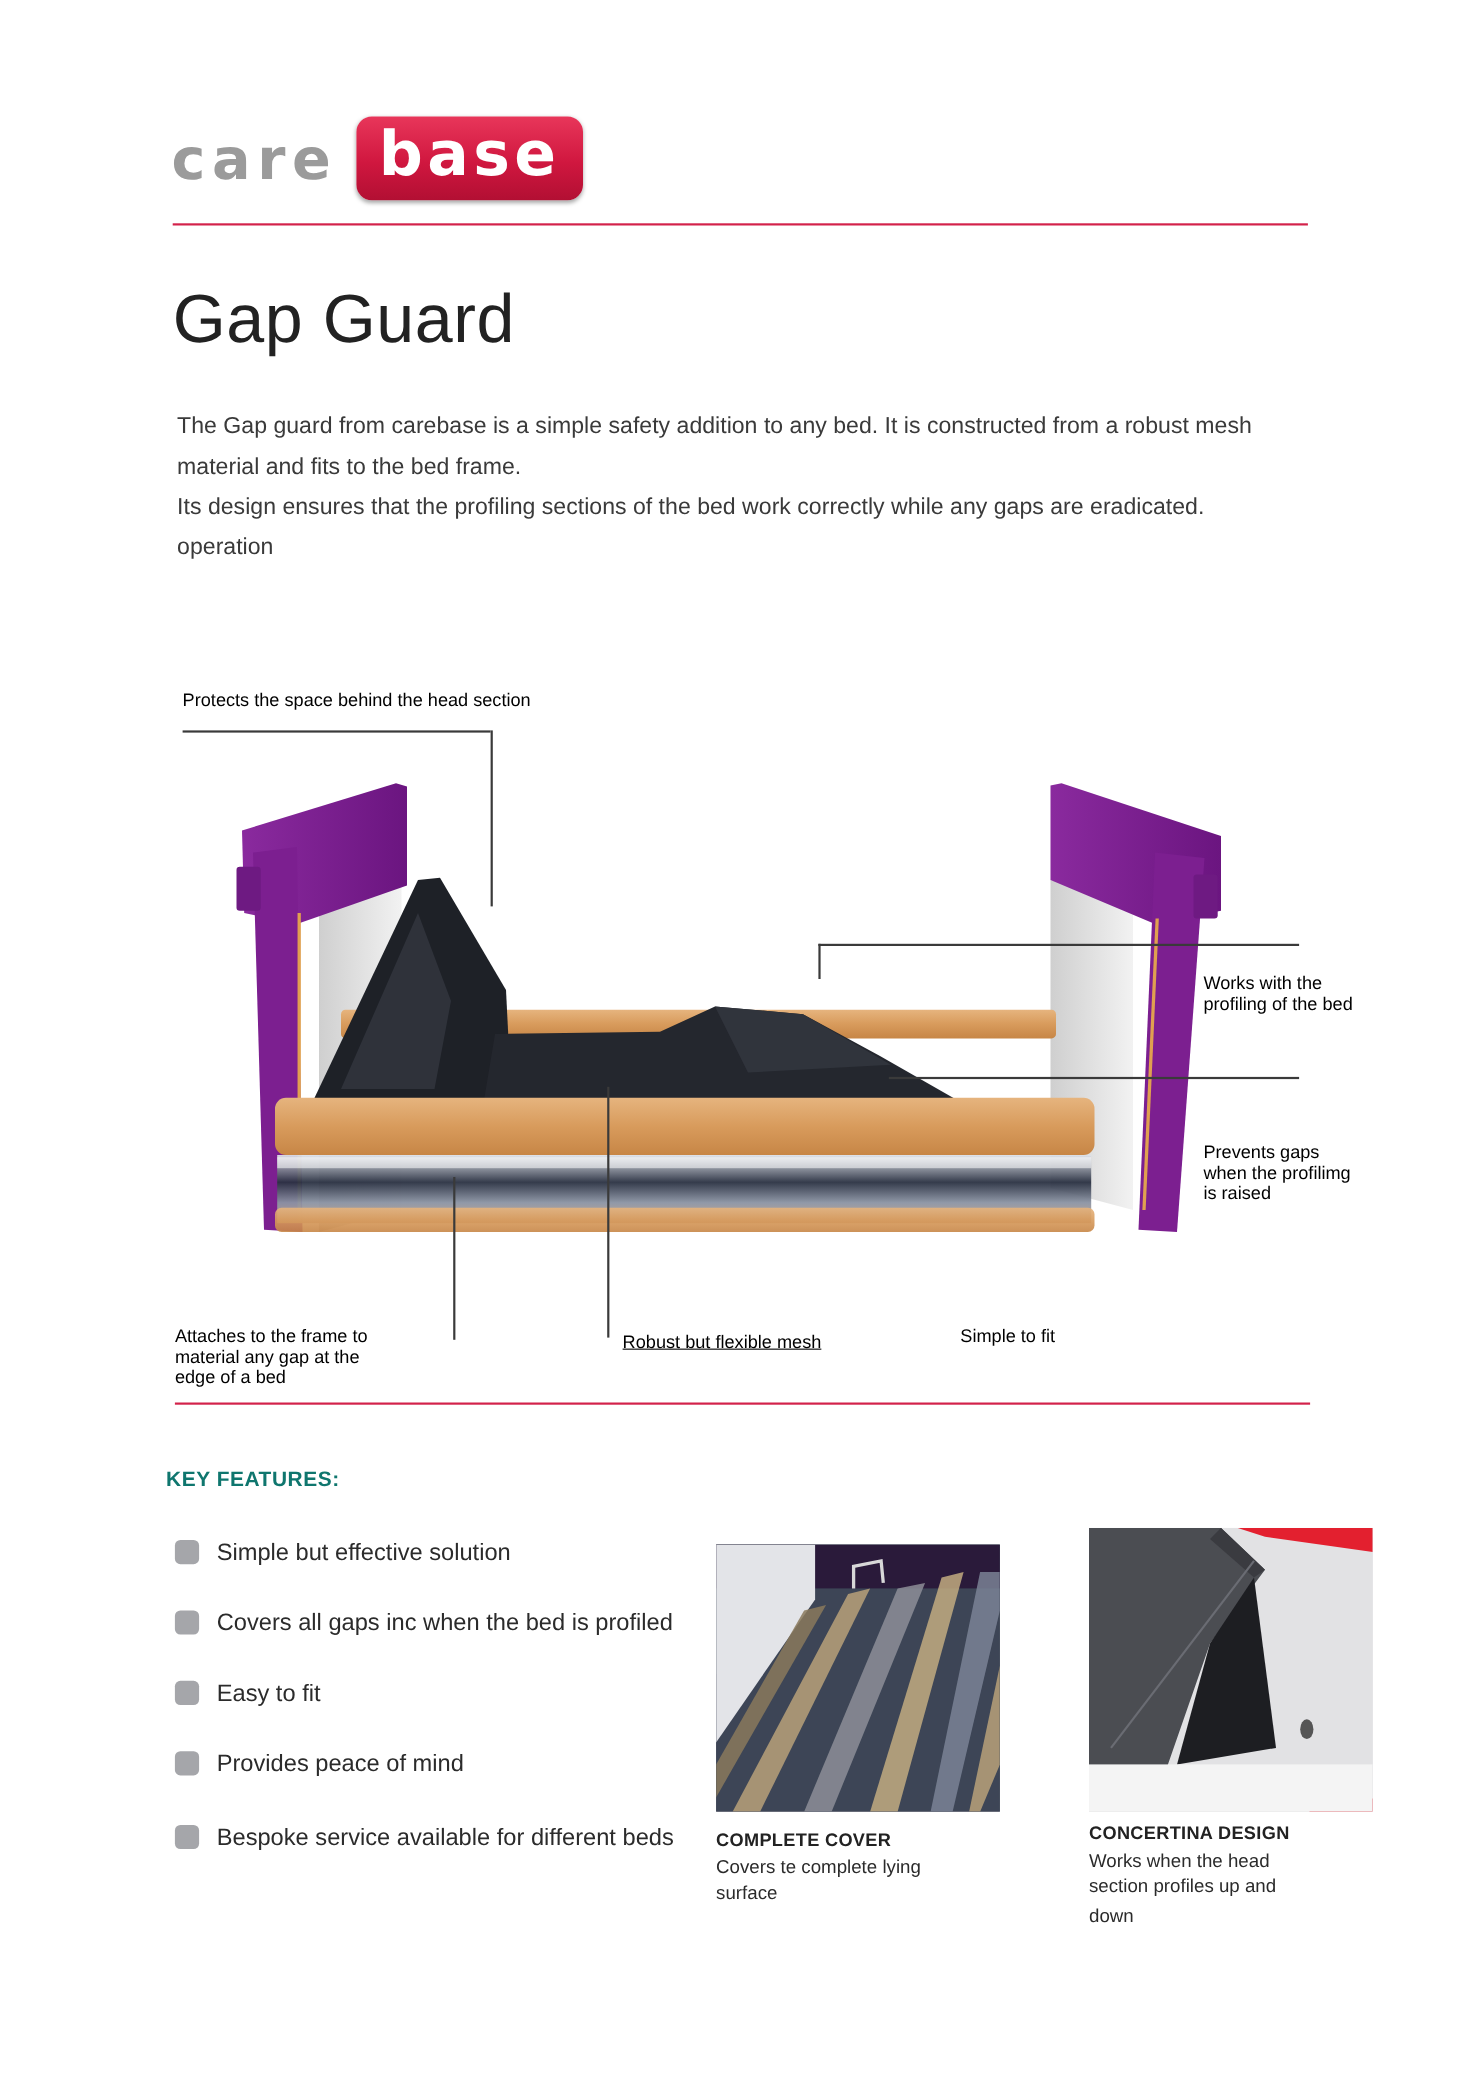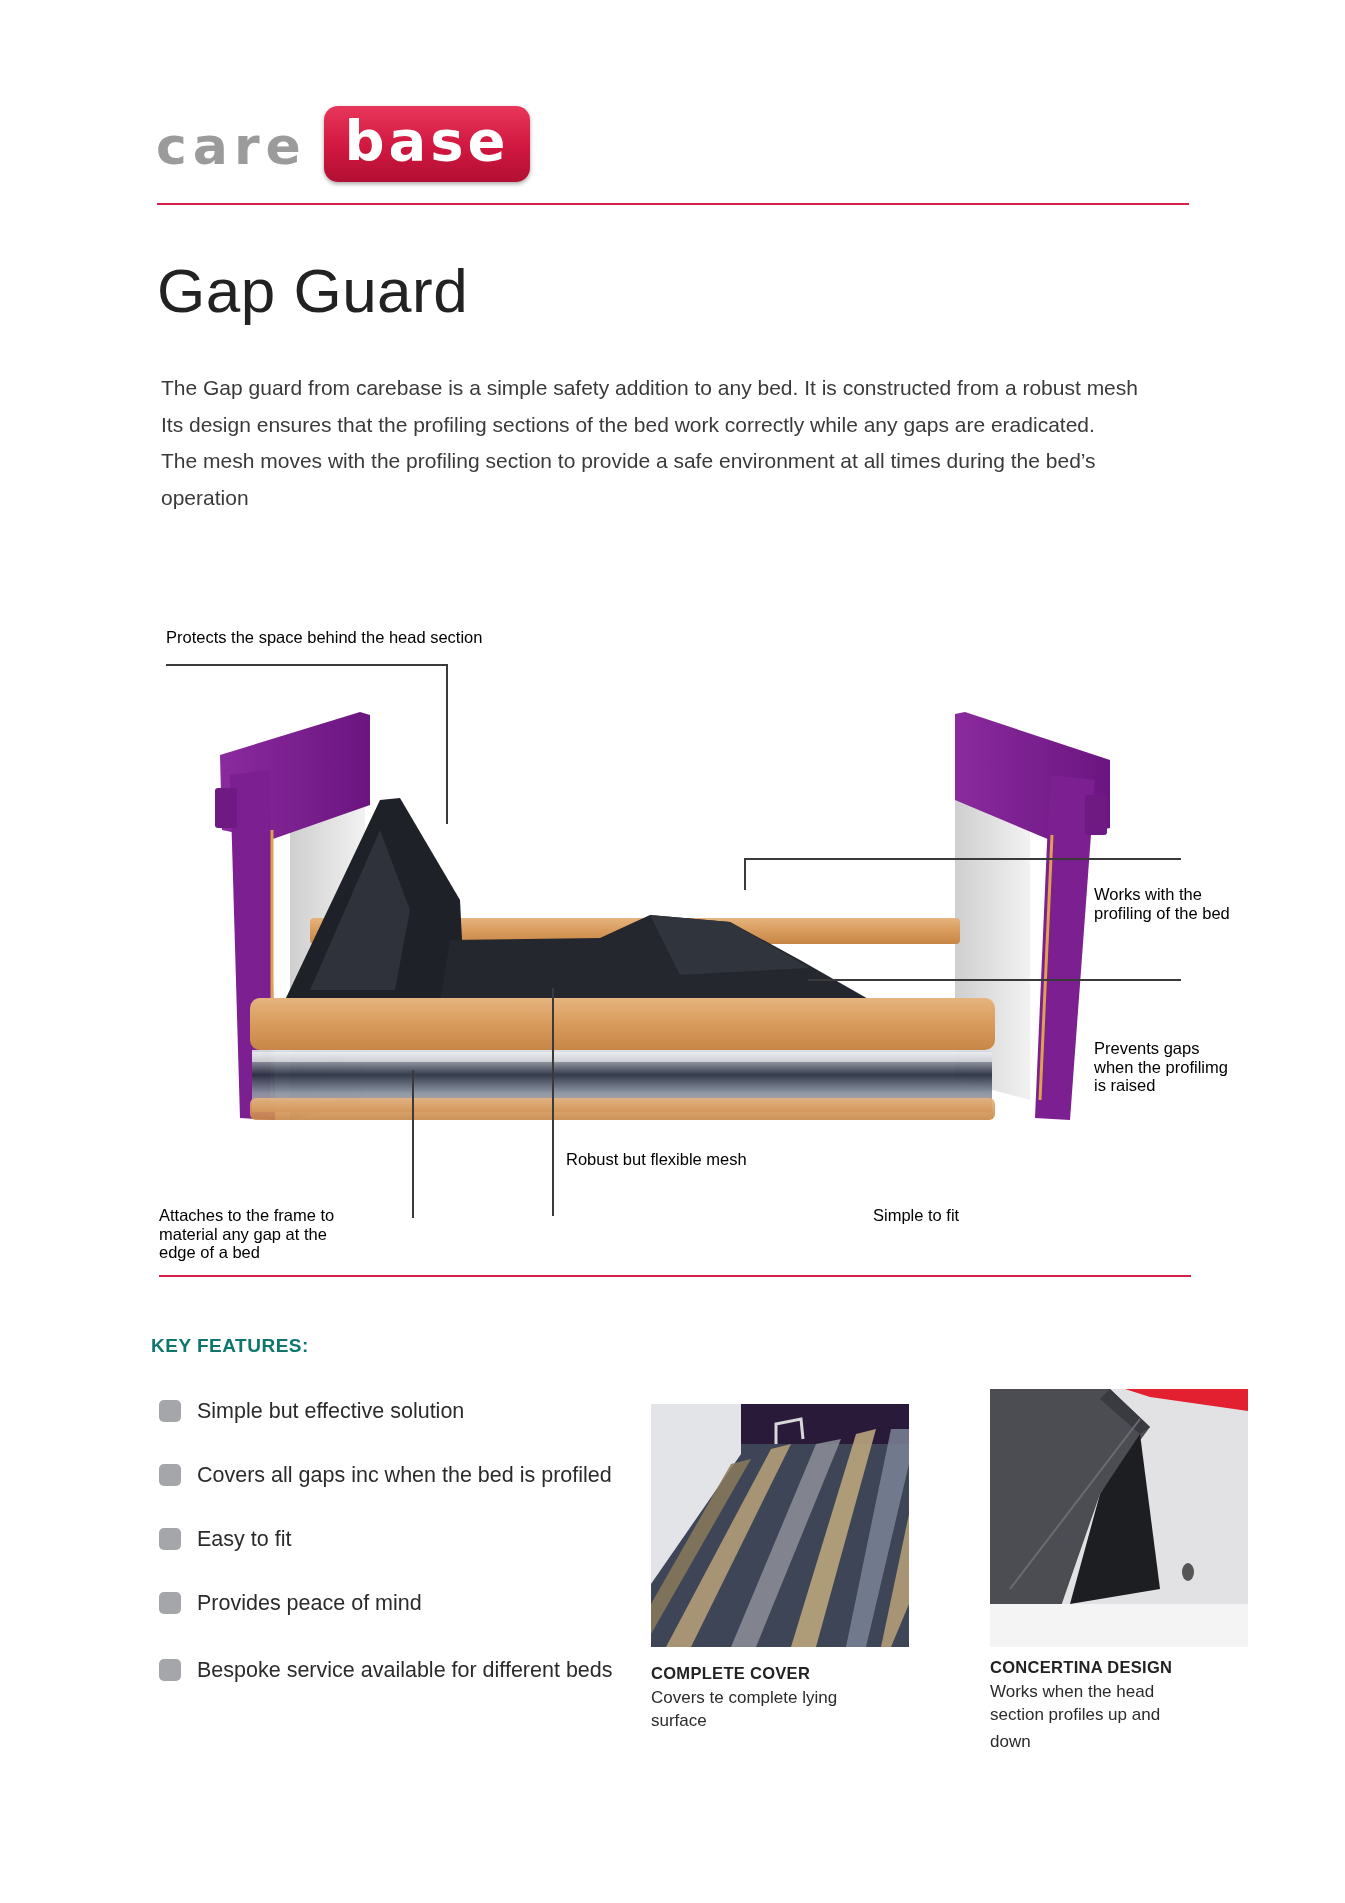--- a/index.html
+++ b/index.html
@@ -52,22 +52,22 @@
     <span class="logo-base">base</span>
   </div>
 </div>
 
 <div class="rule rule-top"></div>
 
 <h1 class="page-title">Gap Guard</h1>
 
 <div class="intro">
   <p>The Gap guard from carebase is a simple safety addition to any bed. It is constructed from a robust mesh</p>
+  <p>material and fits to the bed frame.</p>
   <p>Its design ensures that the profiling sections of the bed work correctly while any gaps are eradicated.</p>
-  <p>The mesh moves with the profiling section to provide a safe environment at all times during the bed’s</p>
   <p>operation</p>
 </div>
 
 <div class="callout" style="left:166px; top:628px;">Protects the space behind the head section</div>
 
 <div class="callout" style="left:1094px; top:885px;">
   <div>Works with the</div>
   <div>profiling of the bed</div>
 </div>
 
@@ -76,21 +76,21 @@
   <div>when the profilimg</div>
   <div>is raised</div>
 </div>
 
 <div class="callout" style="left:159px; top:1206px;">
   <div>Attaches to the frame to</div>
   <div>material any gap at the</div>
   <div>edge of a bed</div>
 </div>
 
-<div class="callout" style="left:566px; top:1150px;">Robust but flexible mesh</div>
+<div class="callout" style="left:566px; top:1211px;text-decoration:underline;">Robust but flexible mesh</div>
 <div class="callout" style="left:873px; top:1206px;">Simple to fit</div>
 
 <div class="bed">
   <svg width="900" height="450" viewBox="0 0 900 450" xmlns="http://www.w3.org/2000/svg">
     <defs>
       <linearGradient id="wood" x1="0" y1="0" x2="0" y2="1">
         <stop offset="0" stop-color="#e6b47e"></stop>
         <stop offset="0.5" stop-color="#d89b5c"></stop>
         <stop offset="1" stop-color="#c78646"></stop>
       </linearGradient>

